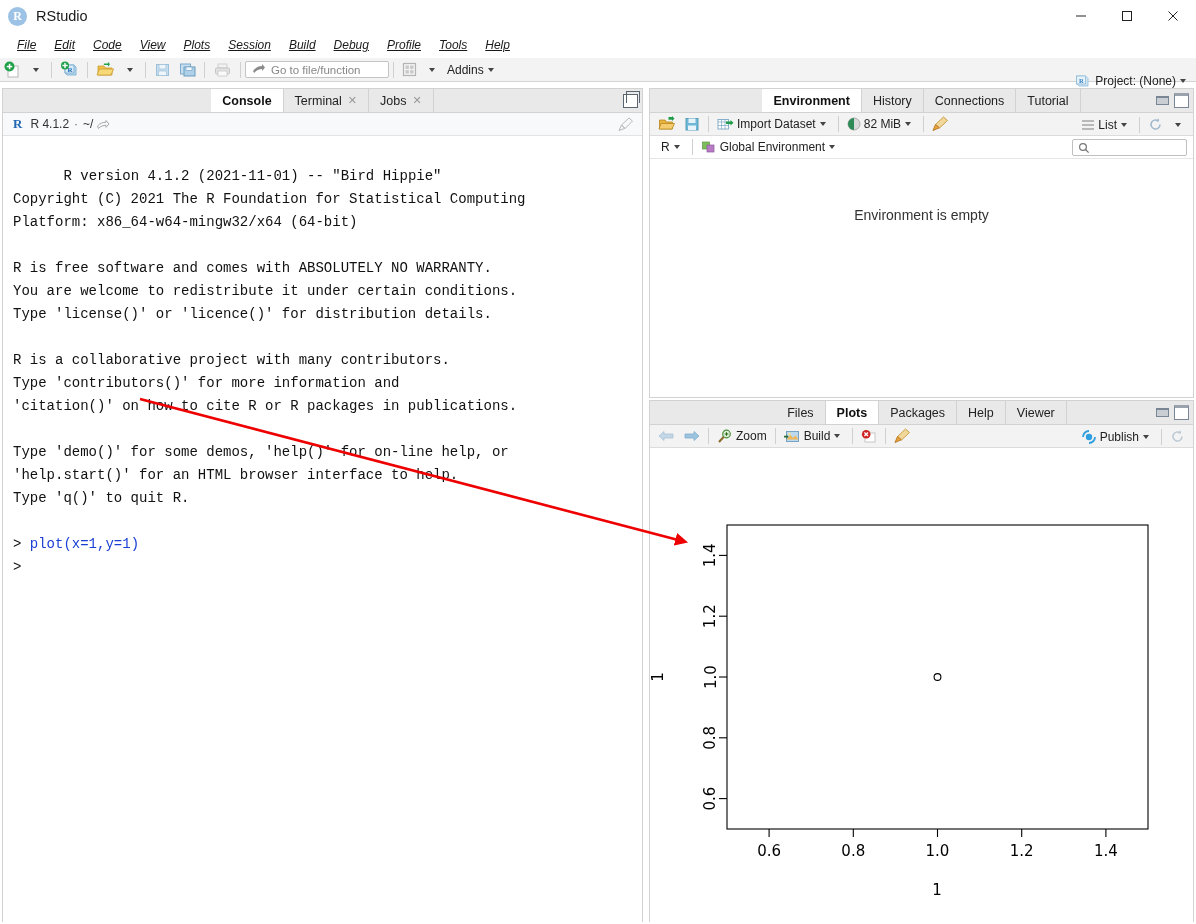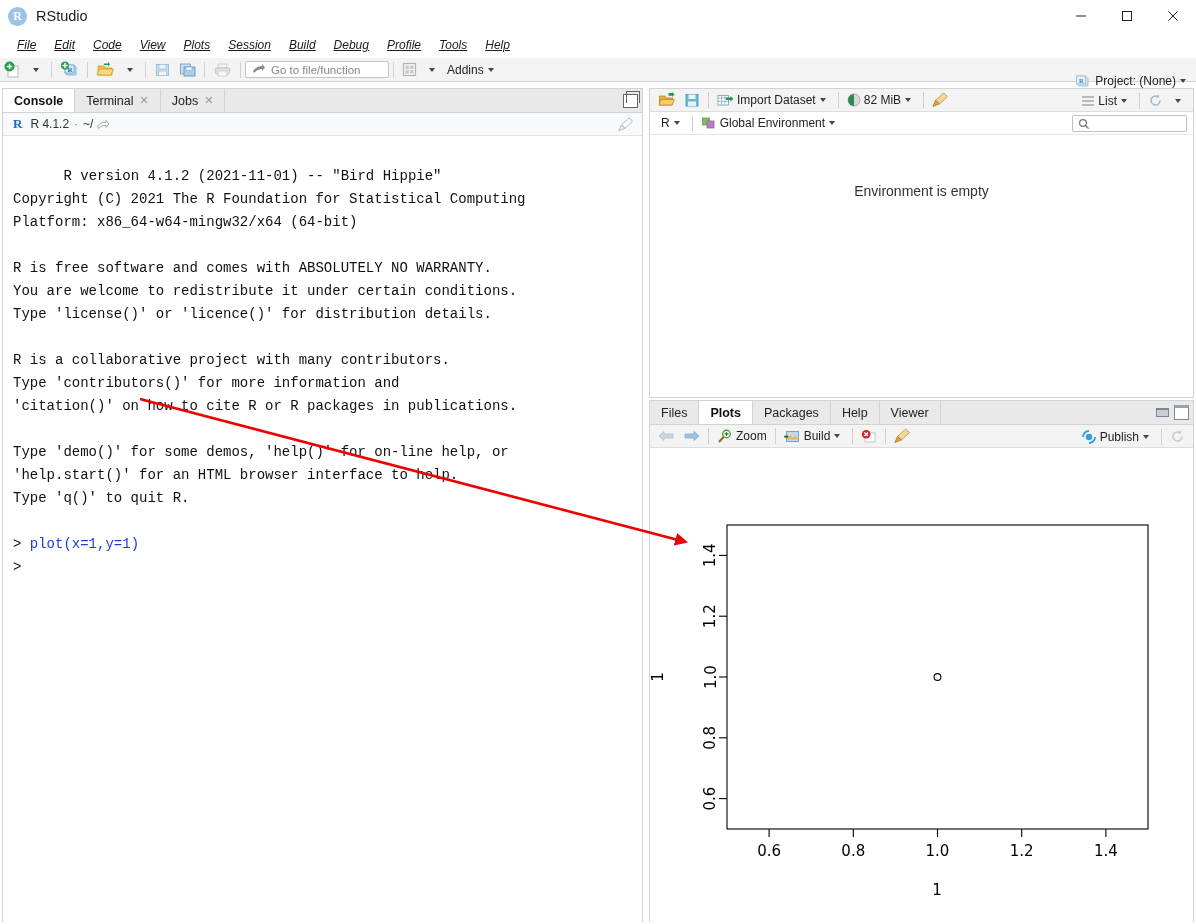--- a/index.html
+++ b/index.html
@@ -98,20 +98,21 @@
     position: absolute;
     background: #ffffff;
     border: 1px solid #d2d2d2;
     box-sizing: border-box;
   }
   .pane-tabs {
     height: 23px; background: #e9e9e9;
     border-bottom: 1px solid #d2d2d2;
     display: flex; align-items: stretch;
     position: relative;
+    justify-content: center;
   }
   .pane-tab {
     padding: 0 11px;
     display: flex; align-items: center;
     font-size: 12.5px; color: #222;
     border-right: 1px solid #d2d2d2;
     background: #e9e9e9;
   }
   .pane-tab.active { background: #ffffff; color: #111; font-weight: bold; }
   .tab-x { margin-left: 6px; color: #999; font-size: 11px; }
@@ -412,20 +413,38 @@
 Type 'demo()' for some demos, 'help()' for on-line help, or
 'help.start()' for an HTML browser interface to help.
 Type 'q()' to quit R.
 
 </div><span class="console-prompt">&gt; </span><span class="console-cmd">plot(x=1,y=1)</span>
 <div class="console-prompt">&gt;</div>
     </div>
   </div>
 
   <div class="pane" id="env-pane">
+    <div class="pane-tabs">
+      <div class="pane-tab active">
+        <span>Environment</span>
+      </div>
+      <div class="pane-tab">
+        <span>History</span>
+      </div>
+      <div class="pane-tab">
+        <span>Connections</span>
+      </div>
+      <div class="pane-tab">
+        <span>Tutorial</span>
+      </div>
+      <div class="pane-min-max">
+        <div class="mm-min"></div>
+        <div class="mm-max"></div>
+      </div>
+    </div>
 
     <div class="pane-toolbar">
       <div class="tb-btn">
         <svg width="18" height="16" viewBox="0 0 18 16">
           <path d="M1.5 4 L7 4 L8.5 6 L14.5 6 L14.5 13 L1.5 13 Z" fill="#e8b33d" stroke="#b8881f" stroke-width="0.8"></path>
           <path d="M3 7.5 L16.5 7.5 L14 13 L1 13 Z" fill="#f5cd70" stroke="#b8881f" stroke-width="0.8"></path>
           <path d="M10.5 1 L14 1 L14 0 L16.5 2.5 L14 5 L14 3.8 L10.5 3.8 Z" fill="#1f9c48"></path>
         </svg>
       </div>
       <div class="tb-btn">

